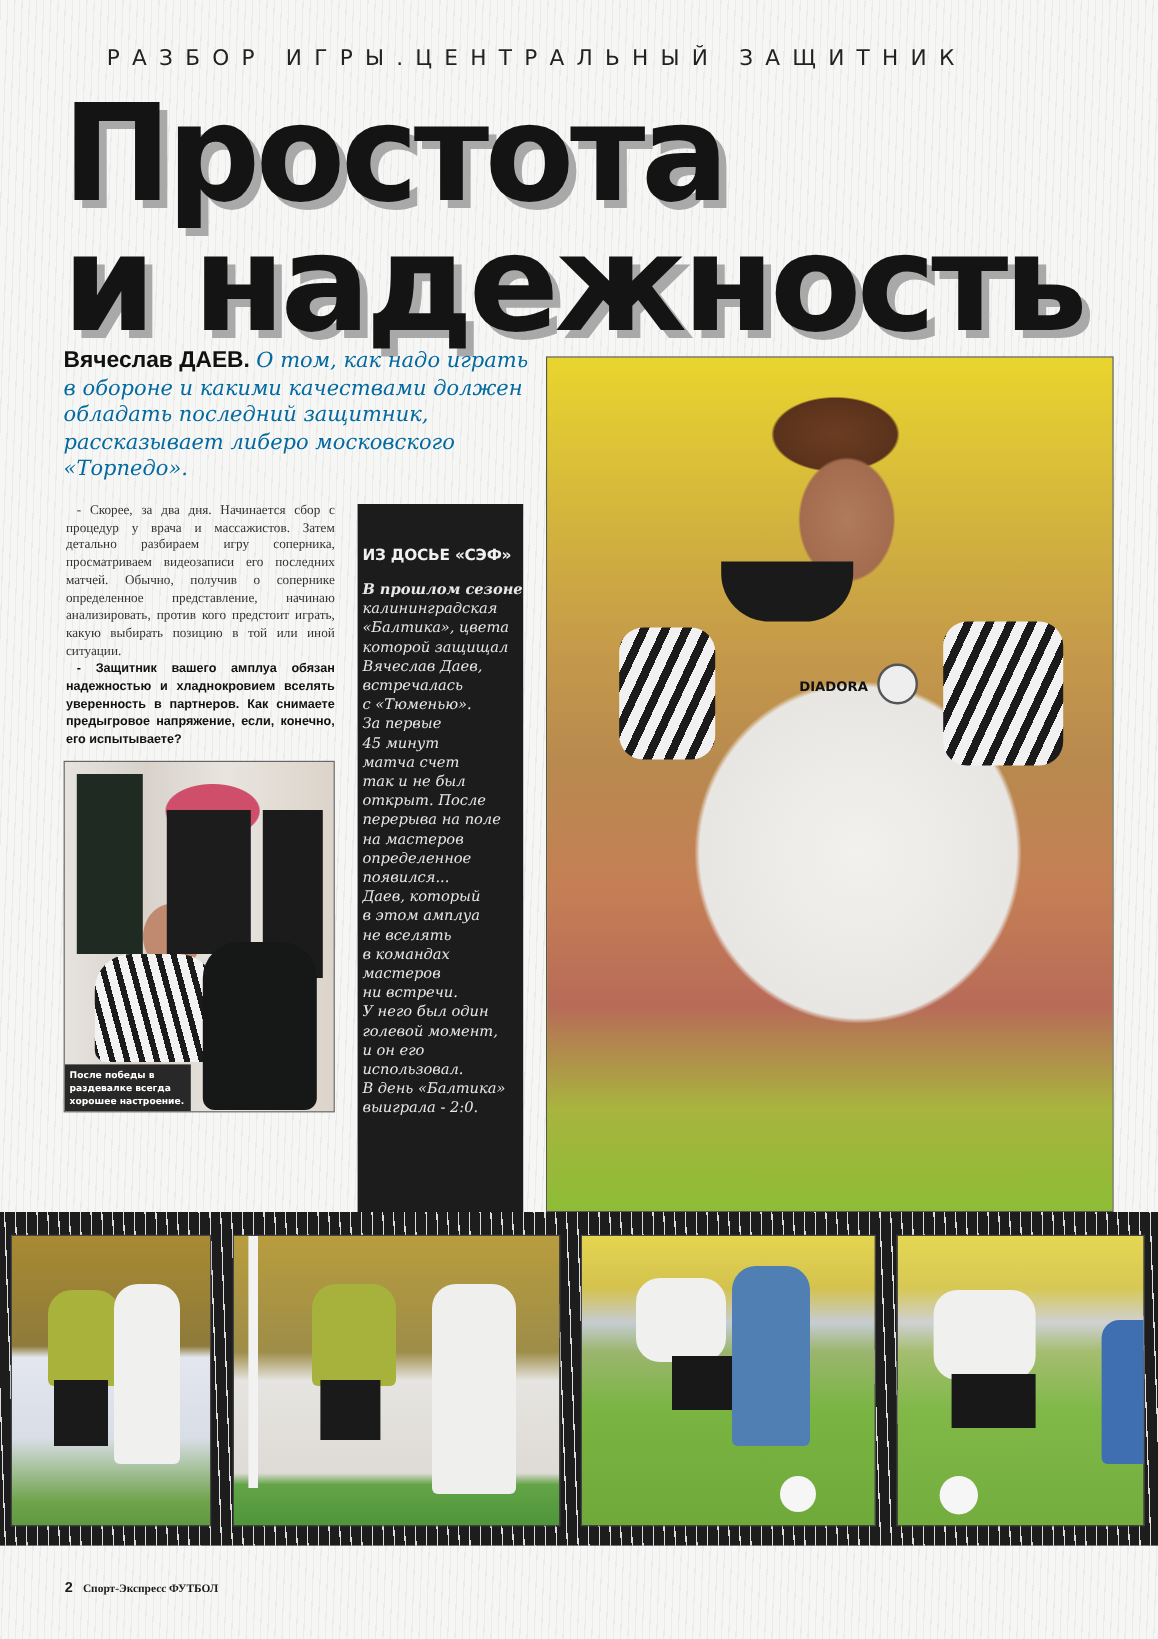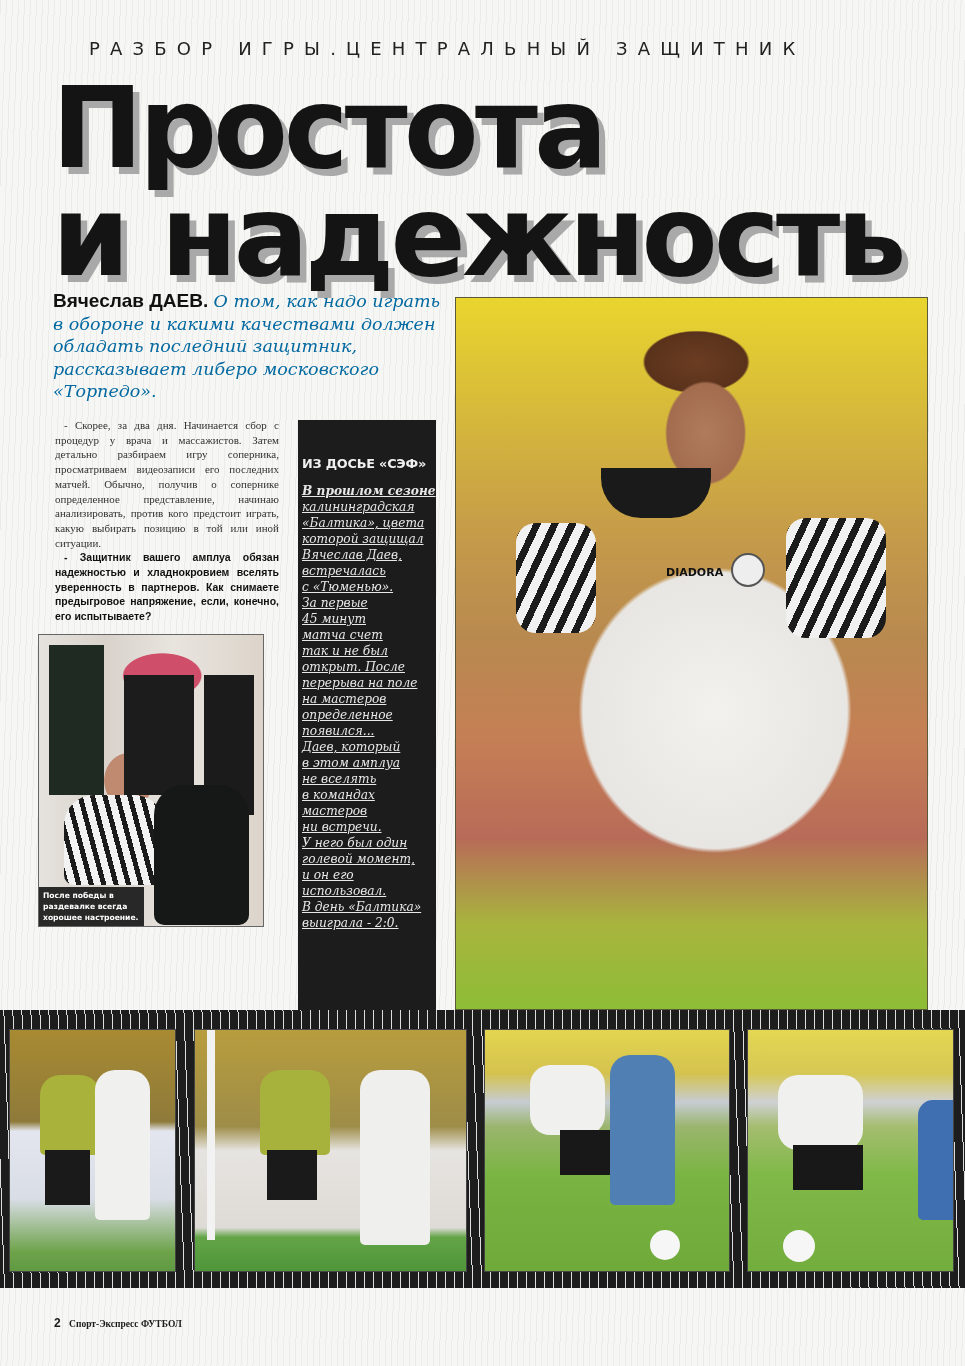--- a/index.html
+++ b/index.html
@@ -61,41 +61,41 @@
   .dossier-title {
     font-family: "DejaVu Sans", sans-serif; font-weight: bold;
     font-size: 12.8px; letter-spacing: -0.2px; white-space: nowrap;
     margin-bottom: 12px;
   }
   .dossier-text {
     font-family: "DejaVu Serif", serif; font-style: italic;
     font-size: 12.2px; line-height: 16px; color: #e8e8e8;
   }
   .dossier-text .lede { font-weight: bold; }
-  .dossier-text span.line { display: block; white-space: nowrap; text-decoration: underline; }
+  .dossier-text span.line { display: block; white-space: nowrap; }
 
   
   .photo { overflow: hidden; }
   .main-photo {
     left: 455px; top: 297px; width: 473px; height: 713px;
     border: 1px solid #5a5a3a;
     background:
       radial-gradient(ellipse 70px 90px at 53% 19%, #b07a5d 0%, #a36c4f 55%, transparent 58%),
       radial-gradient(ellipse 85px 50px at 51% 9%, #6b3d22 0%, #5a321b 60%, transparent 63%),
       radial-gradient(ellipse 220px 230px at 55% 58%, #f3f1ee 0%, #e8e6e2 60%, transparent 62%),
       linear-gradient(180deg, #e9d52e 0%, #d4b63c 18%, #c59a4a 34%, #b8894f 48%, #c57f55 62%, #b86b58 76%, #a8b43e 88%, #8dbd36 100%);
   }
   .collar {
     left: 145px; top: 170px; width: 110px; height: 50px;
     background: #1a1a1a; border-radius: 0 0 40px 40px;
   }
   .sleeve-stripe { background: repeating-linear-gradient(115deg, #1b1b1b 0 7px, #f1f1f1 7px 16px); }
 
   .locker-photo {
-    left: 38px; top: 634px; width: 226px; height: 293px;
+    left: 53px; top: 634px; width: 226px; height: 293px;
     border: 1px solid #666;
     background:
       radial-gradient(ellipse 40px 45px at 40% 50%, #c08a70 0 60%, transparent 62%),
       radial-gradient(ellipse 70px 40px at 55% 14%, #cf4f6a 0 55%, transparent 57%),
       linear-gradient(90deg, #e6e2dd 0%, #d8d2cb 30%, #e8e4de 60%, #dcd4ca 100%);
   }
   .locker-caption {
     left: 0; bottom: 0; width: 105px;
     background: rgba(25,25,25,0.92); color: #fff;
     font-family: "DejaVu Sans", sans-serif; font-weight: bold;

